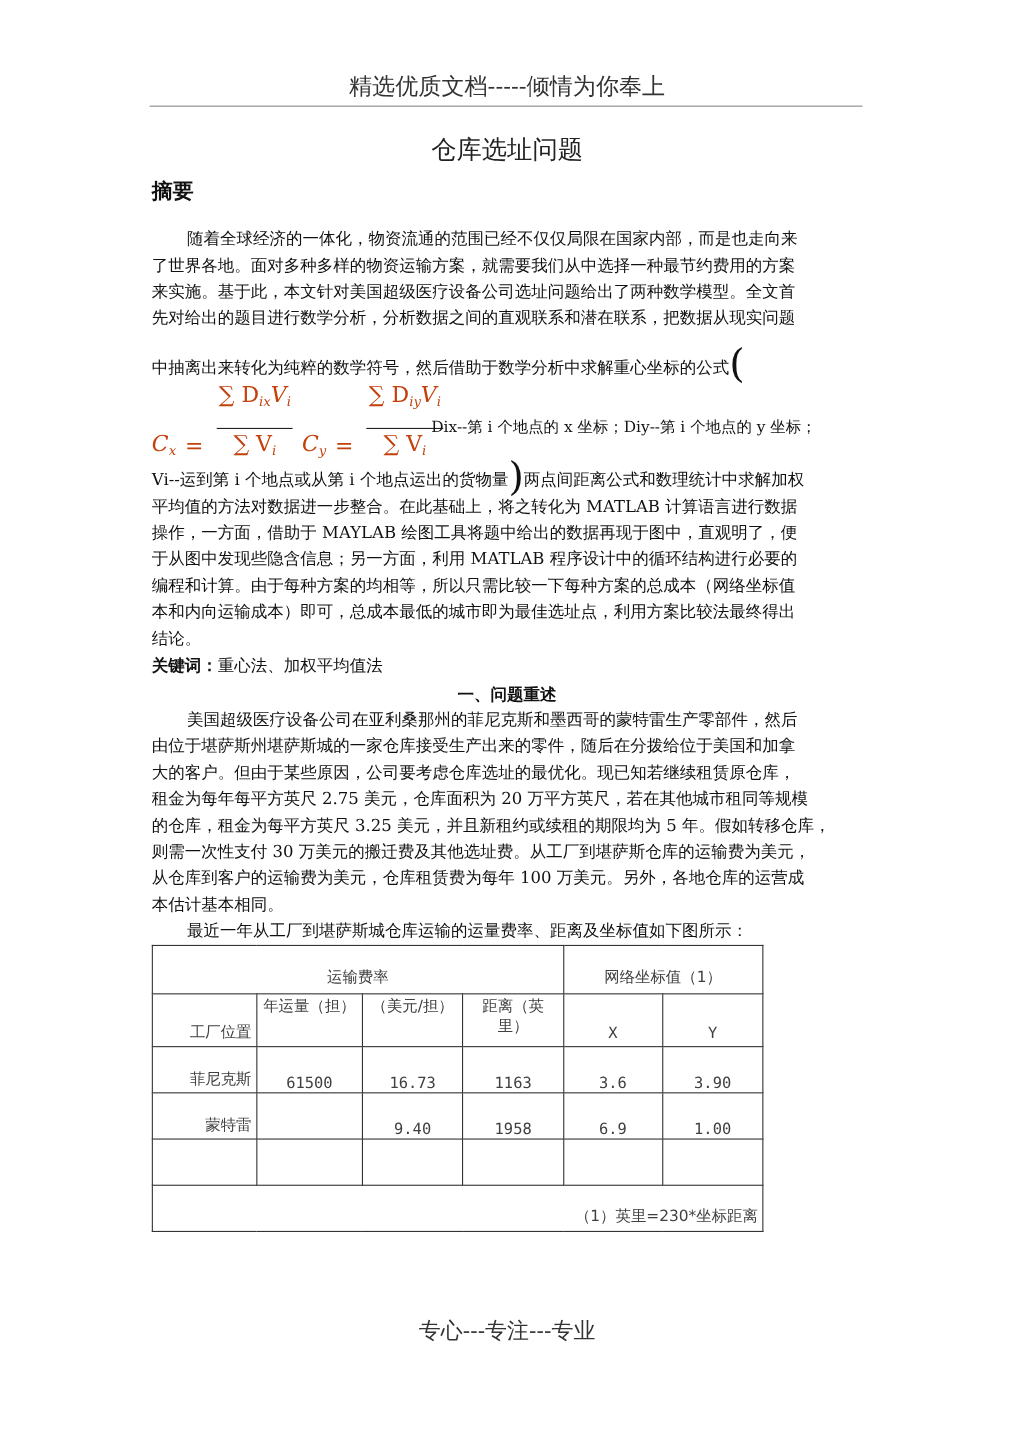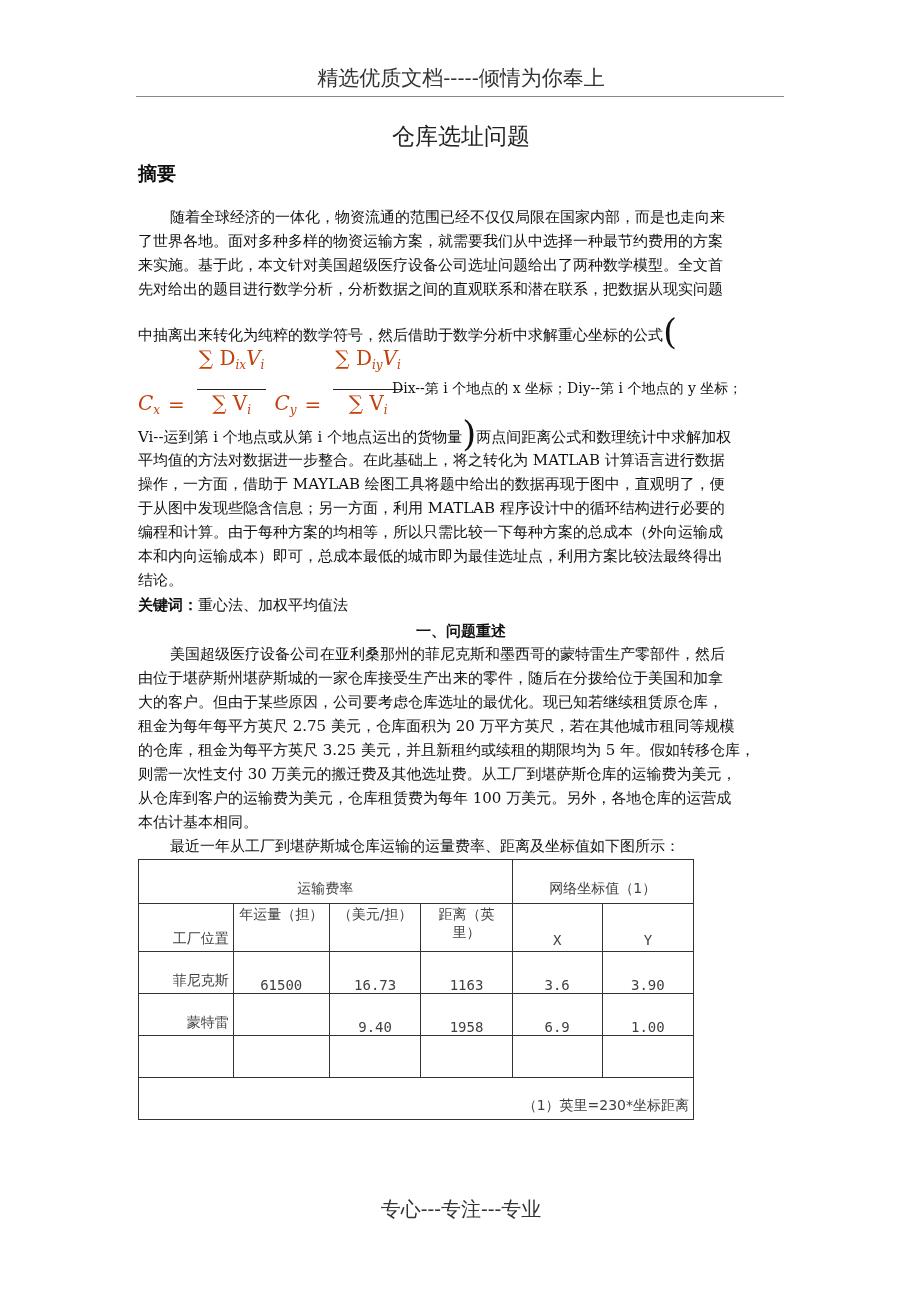--- a/index.html
+++ b/index.html
@@ -68,21 +68,21 @@
     </span>
   </div>
   <div class="p-line" style="top:380px; left:392px; width:400px; font-size:14px;">Dix--第 i 个地点的 x 坐标；Diy--第 i 个地点的 y 坐标；</div>
 
   <div class="p-line" style="top:424px;">
     <span>Vi--运到第 i 个地点或从第 i 个地点运出的货物量</span><span class="big-paren">)</span><span>两点间距离公式和数理统计中求解加权</span>
   </div>
   <div class="p-line" style="top:451px;">平均值的方法对数据进一步整合。在此基础上，将之转化为 MATLAB 计算语言进行数据</div>
   <div class="p-line" style="top:475px;">操作，一方面，借助于 MAYLAB 绘图工具将题中给出的数据再现于图中，直观明了，便</div>
   <div class="p-line" style="top:499px;">于从图中发现些隐含信息；另一方面，利用 MATLAB 程序设计中的循环结构进行必要的</div>
-  <div class="p-line" style="top:523px;">编程和计算。由于每种方案的均相等，所以只需比较一下每种方案的总成本（外向运输成</div>
+  <div class="p-line" style="top:523px;">编程和计算。由于每种方案的均相等，所以只需比较一下每种方案的总成本（网络坐标值</div>
   <div class="p-line" style="top:547px;">本和内向运输成本）即可，总成本最低的城市即为最佳选址点，利用方案比较法最终得出</div>
   <div class="p-line" style="top:571px;">结论。</div>
   <div class="p-line" style="top:596px;">
     <span class="kw-label">关键词：</span><span>重心法、加权平均值法</span>
   </div>
 </div>
 
 <div class="section-heading">一、问题重述</div>
 
 <div>

